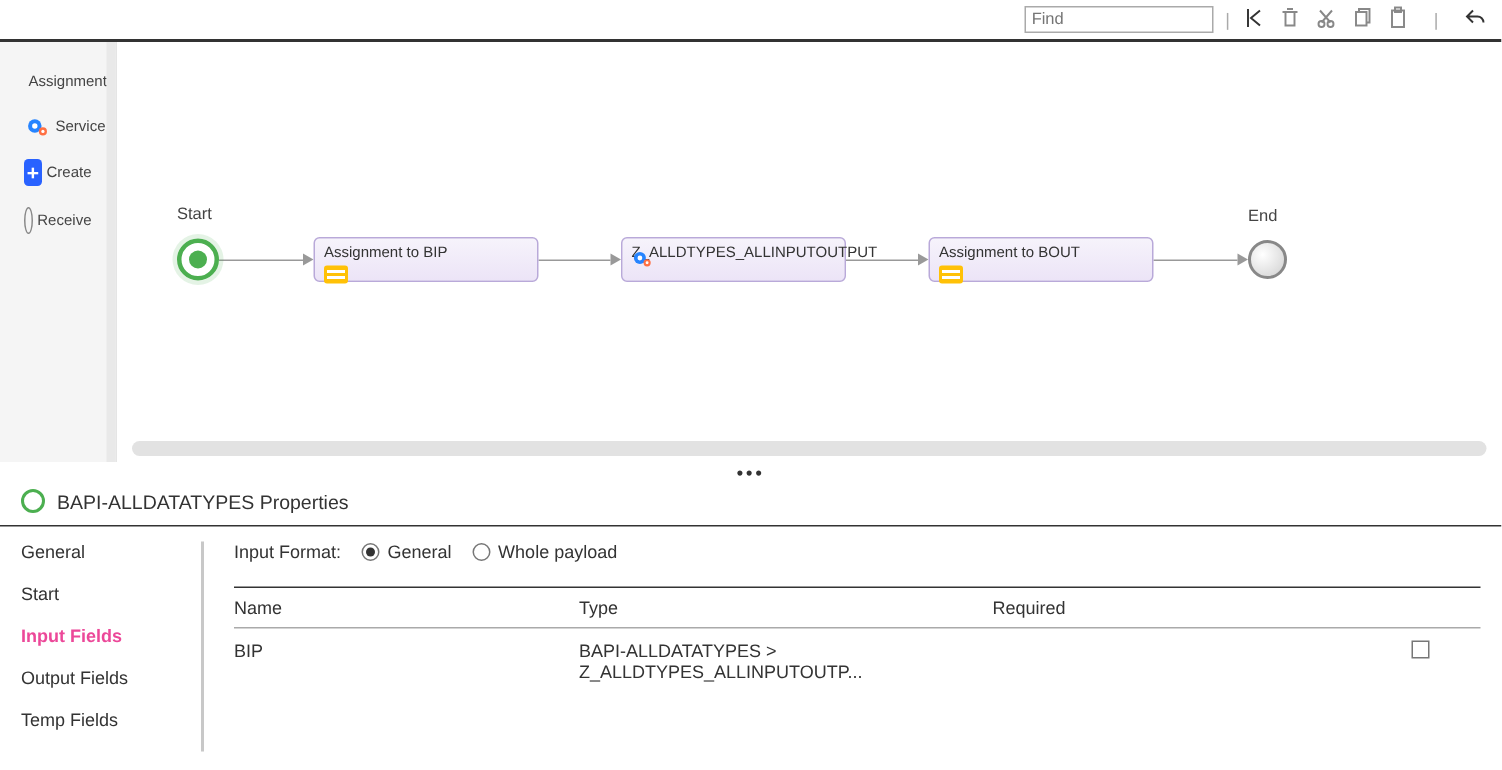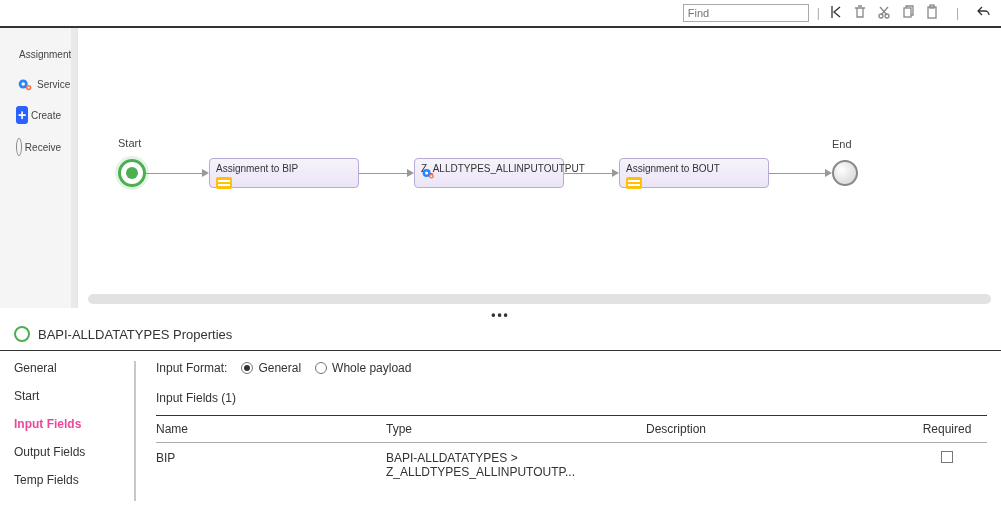--- a/index.html
+++ b/index.html
@@ -229,25 +229,23 @@
       <span>Input Format:</span>
       <label class="radio">
         <span class="radio-dot on"></span>
         <span>General</span>
       </label>
       <label class="radio">
         <span class="radio-dot"></span>
         <span>Whole payload</span>
       </label>
     </div>
-    <div class="grid-title">Input Fields (1)</div>
     <div class="grid-head">
       <div class="col-name">Name</div>
       <div class="col-type">Type</div>
-      <div class="col-desc">Description</div>
       <div class="col-req">Required</div>
     </div>
     <div class="grid-row">
       <div class="col-name">BIP</div>
       <div class="col-type">BAPI-ALLDATATYPES &gt; Z_ALLDTYPES_ALLINPUTOUTP...</div>
       <div class="col-desc"></div>
       <div class="col-req"><span class="checkbox"></span></div>
     </div>
   </div>
 </div>

